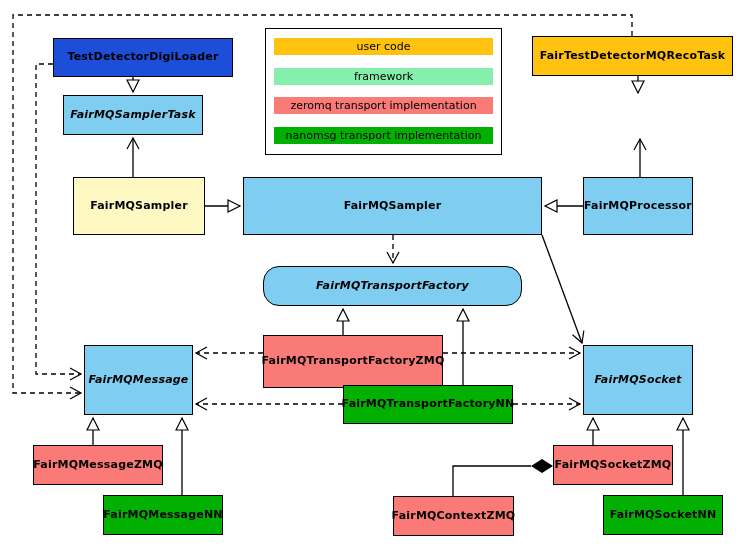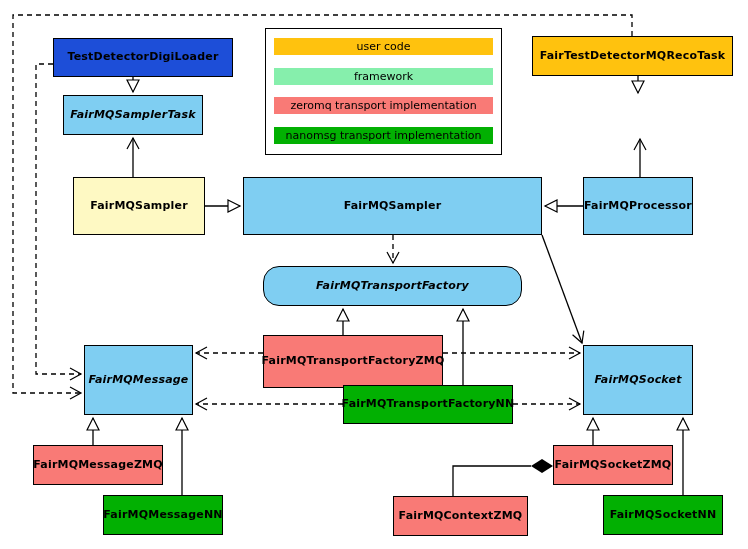--- a/index.html
+++ b/index.html
@@ -100,17 +100,17 @@
   <div class="node abstract" style="left: 84px; top: 345px; width: 109px; height: 70px; background-color: rgb(127, 206, 242);">FairMQMessage</div>
 
   <div class="node abstract" style="left: 583px; top: 345px; width: 110px; height: 70px; background-color: rgb(127, 206, 242);">FairMQSocket</div>
 
   <div class="node" style="left: 33px; top: 445px; width: 130px; height: 40px; background-color: rgb(249, 122, 118);">FairMQMessageZMQ</div>
 
   <div class="node" style="left: 103px; top: 495px; width: 120px; height: 40px; background-color: rgb(2, 176, 2);">FairMQMessageNN</div>
 
   <div class="node" style="left: 553px; top: 445px; width: 120px; height: 40px; background-color: rgb(249, 122, 118);">FairMQSocketZMQ</div>
 
-  <div class="node" style="left: 393px; top: 496px; width: 135px; height: 40px; background-color: rgb(249, 122, 118);">FairMQContextZMQ</div>
+  <div class="node" style="left: 393px; top: 496px; width: 121px; height: 40px; background-color: rgb(249, 122, 118);">FairMQContextZMQ</div>
 
   <div class="node" style="left: 603px; top: 495px; width: 120px; height: 40px; background-color: rgb(2, 176, 2);">FairMQSocketNN</div>
 
 </div>
 
 </body></html>

